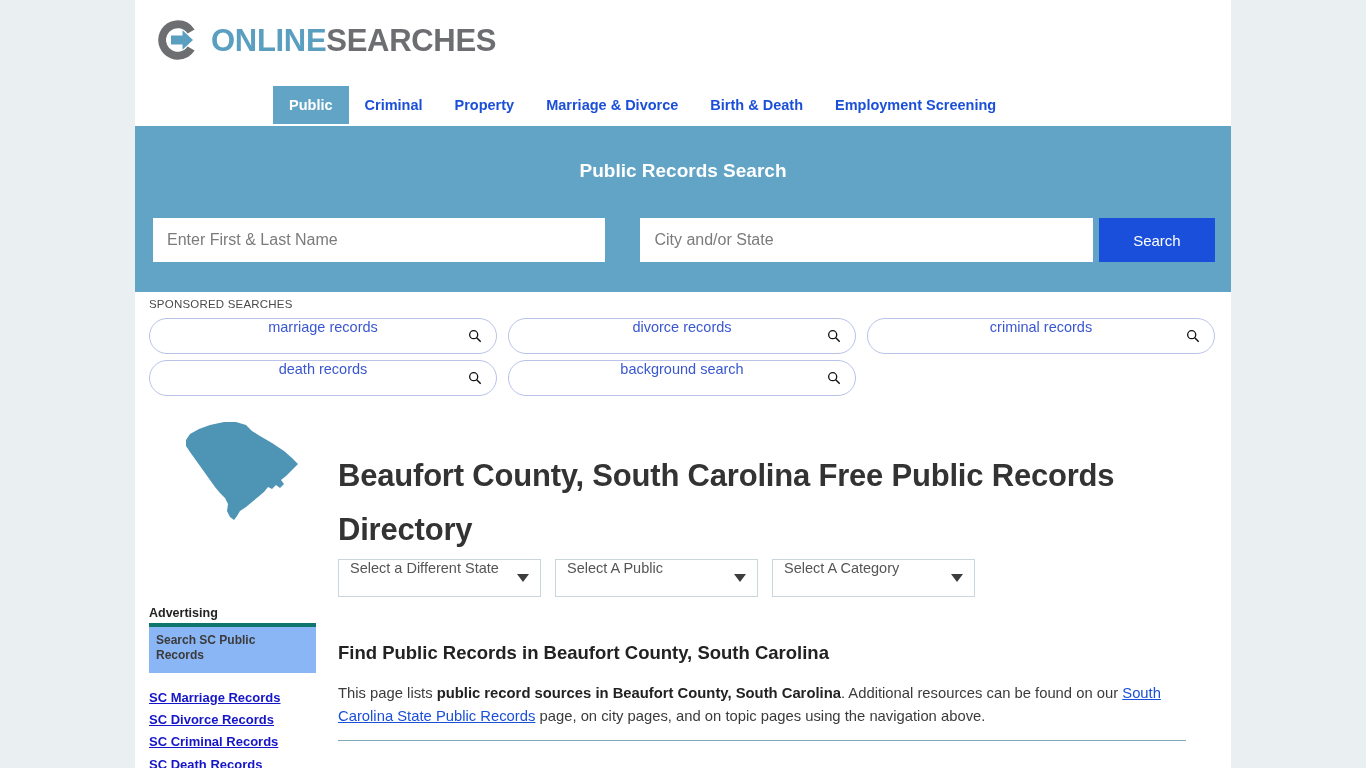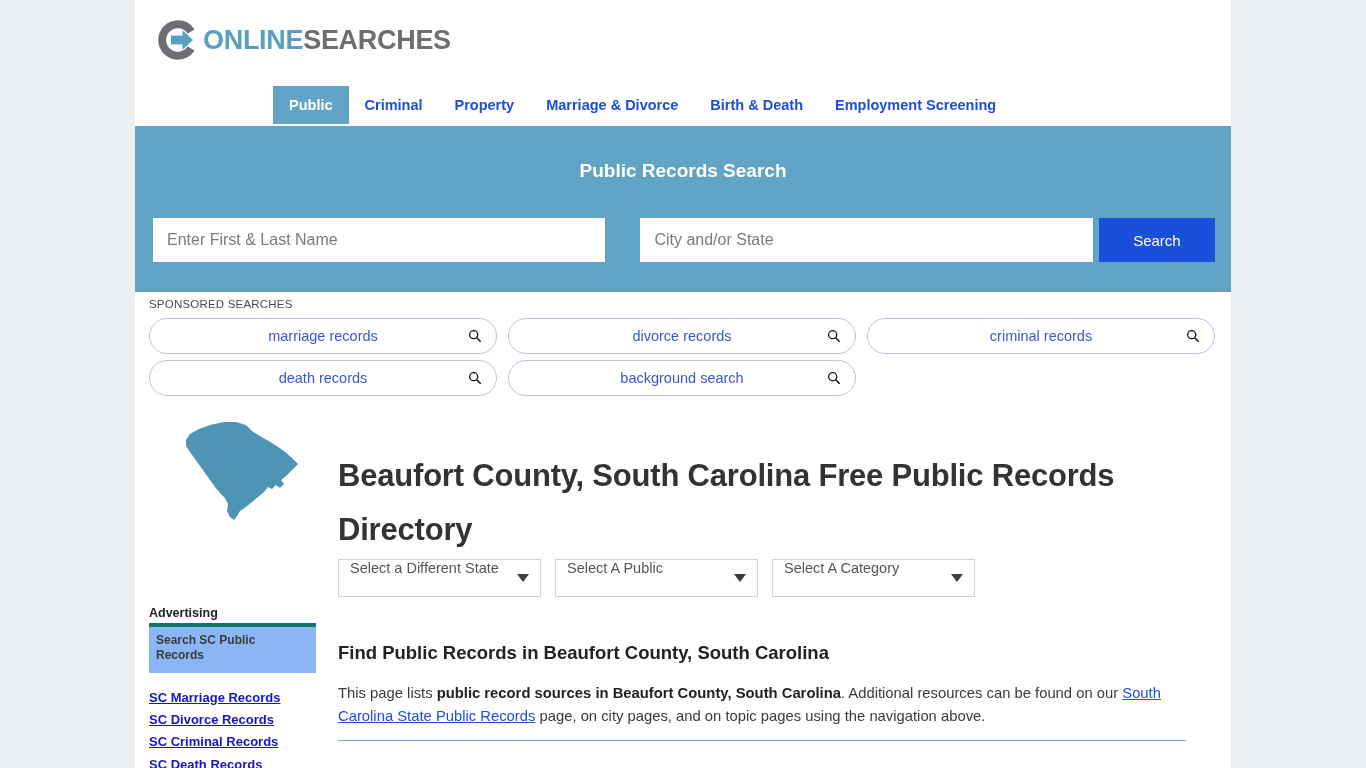--- a/index.html
+++ b/index.html
@@ -27,22 +27,22 @@
 
   
   .logo-wrap {
     position: absolute;
     left: 20px; top: 16px;
     display: flex; align-items: center;
     height: 48px;
   }
   .logo-mark { width: 46px; height: 46px; flex: 0 0 46px; }
   .logo-text {
-    margin-left: 2px;
-    font-size: 27px;
+    margin-left: 10px;
+    font-size: 31px;
     font-weight: bold;
     letter-spacing: -0.3px;
     white-space: nowrap;
     line-height: 1;
   }
   .logo-text .t1 { color: #5a9fc0; }
   .logo-text .t2 { color: #6d6e71; }
 
   
   .nav {
@@ -129,21 +129,20 @@
     display: flex;
     flex-wrap: wrap;
     gap: 6px 11px;
   }
   .pill {
     width: 348px; height: 36px;
     border: 1px solid #b9c2e8;
     border-radius: 18px;
     background: #ffffff;
     display: flex;
-    align-items: center;
     justify-content: center;
     position: relative;
     cursor: pointer;
   }
   .pill-text {
     font-size: 14.5px;
     color: #3a57d0;
   }
   .pill-icon {
     position: absolute;

